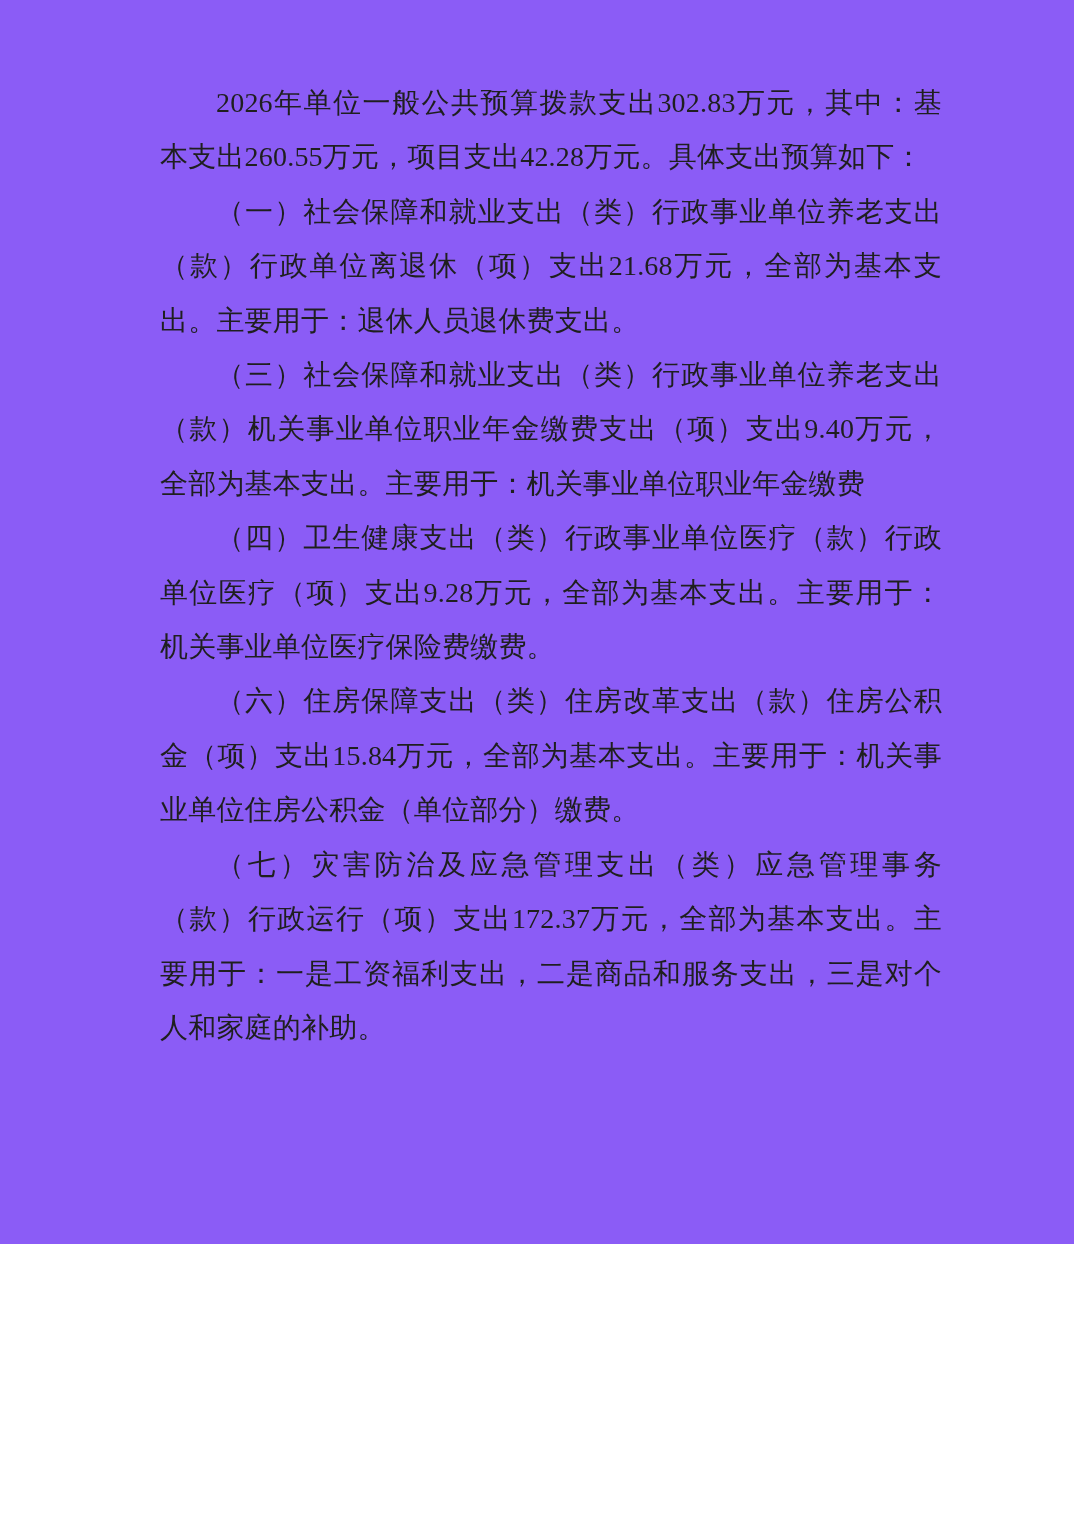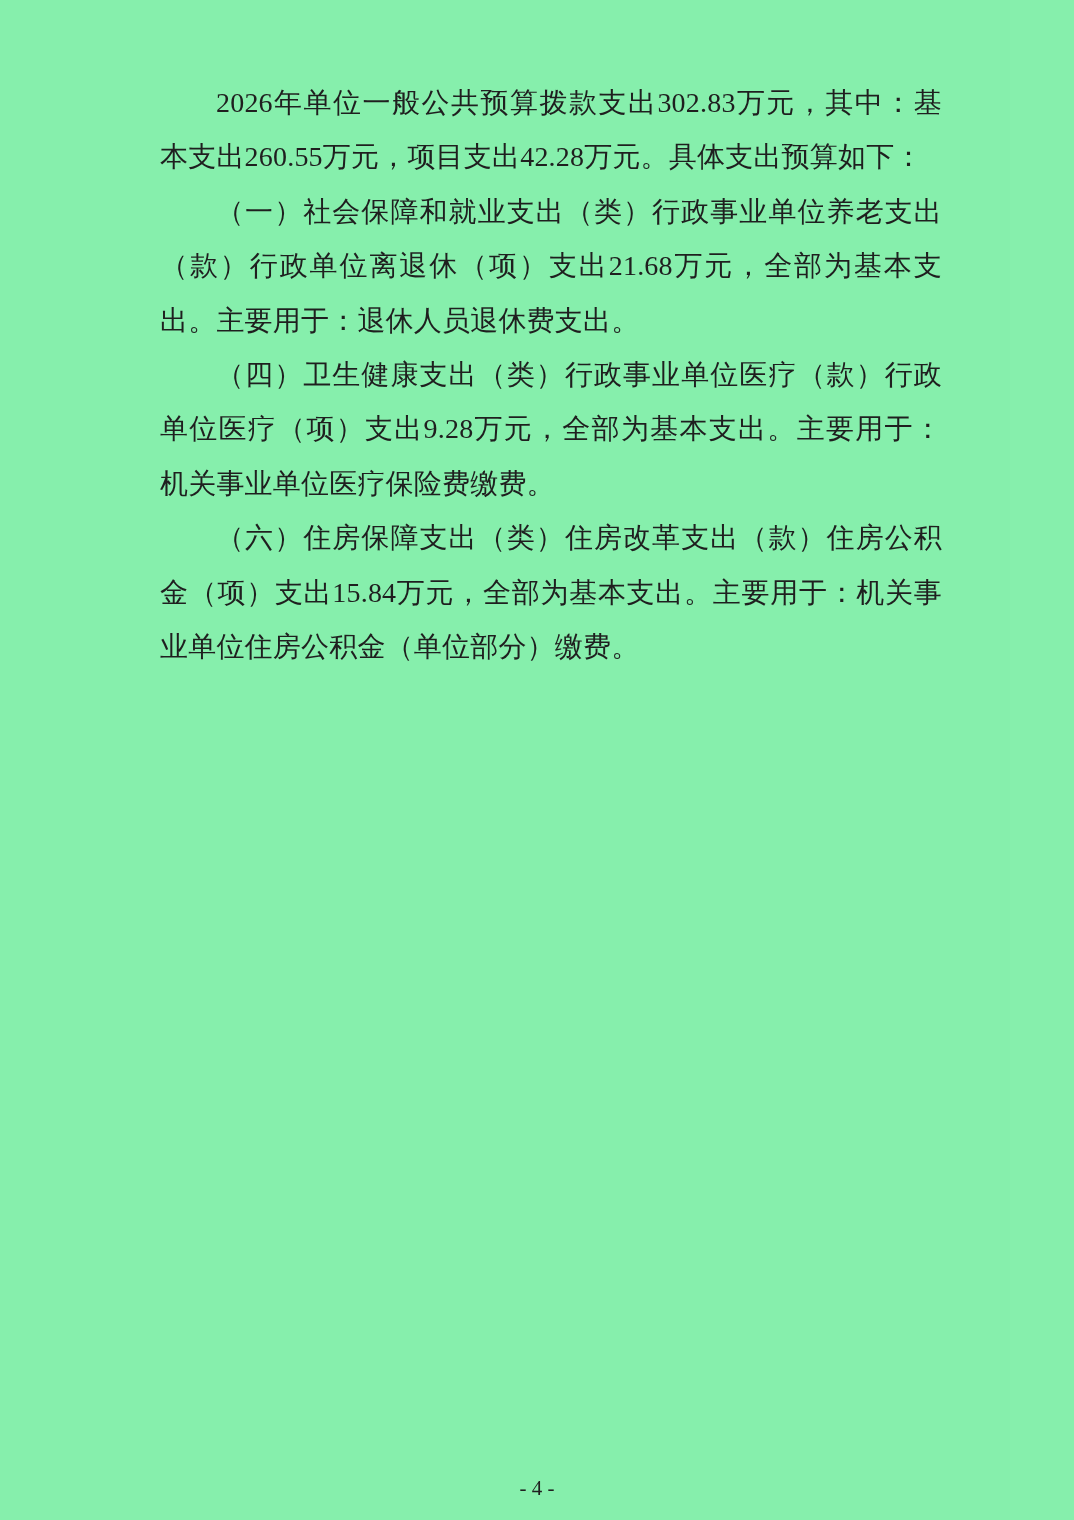--- a/index.html
+++ b/index.html
@@ -3,22 +3,22 @@
 <meta charset="utf-8">
 <style>
   html, body {
     margin: 0;
     padding: 0;
     background: #ffffff;
   }
   .page {
     position: relative;
     width: 1074px;
-    height: 1520px;
-    background: #86efac;
+    height: 1244px;
+    background: #8b5cf6;
     overflow: hidden;
     font-family: "Liberation Serif", "DejaVu Serif", serif;
     color: #1f1f1f;
   }
   .doc-body {
     position: absolute;
     left: 160px;
     top: 76px;
     width: 782px;
     font-size: 28px;
@@ -42,19 +42,21 @@
     color: #1f1f1f;
   }
 </style>
 </head>
 <body>
 
 <div class="page">
   <div class="doc-body" id="doc-body">
       <p>2026年单位一般公共预算拨款支出302.83万元，其中：基本支出260.55万元，项目支出42.28万元。具体支出预算如下：</p>
       <p>（一）社会保障和就业支出（类）行政事业单位养老支出（款）行政单位离退休（项）支出21.68万元，全部为基本支出。主要用于：退休人员退休费支出。</p>
+      <p>（三）社会保障和就业支出（类）行政事业单位养老支出（款）机关事业单位职业年金缴费支出（项）支出9.40万元，全部为基本支出。主要用于：机关事业单位职业年金缴费</p>
       <p>（四）卫生健康支出（类）行政事业单位医疗（款）行政单位医疗（项）支出9.28万元，全部为基本支出。主要用于：机关事业单位医疗保险费缴费。</p>
       <p>（六）住房保障支出（类）住房改革支出（款）住房公积金（项）支出15.84万元，全部为基本支出。主要用于：机关事业单位住房公积金（单位部分）缴费。</p>
+      <p>（七）灾害防治及应急管理支出（类）应急管理事务（款）行政运行（项）支出172.37万元，全部为基本支出。主要用于：一是工资福利支出，二是商品和服务支出，三是对个人和家庭的补助。</p>
     </div>
   <div class="page-footer">
     <span>- 4 -</span>
   </div>
 </div>
 
 </body></html>

